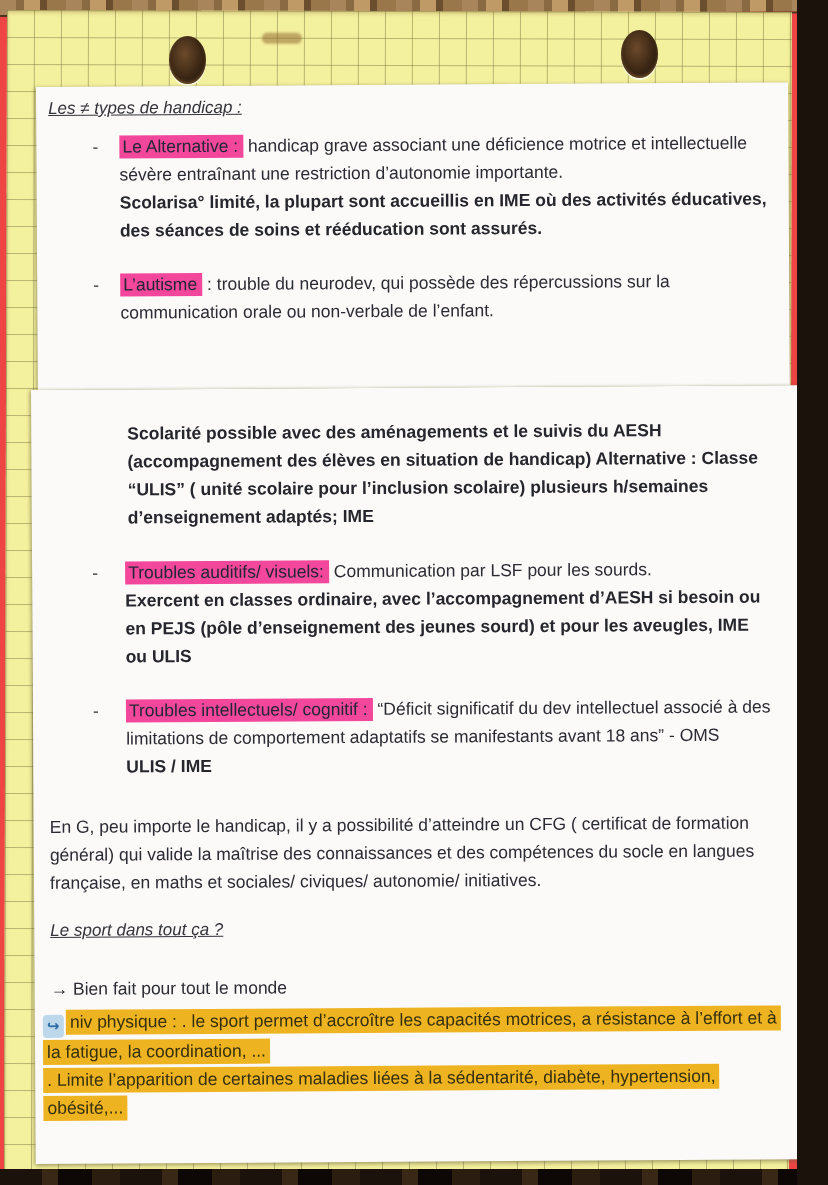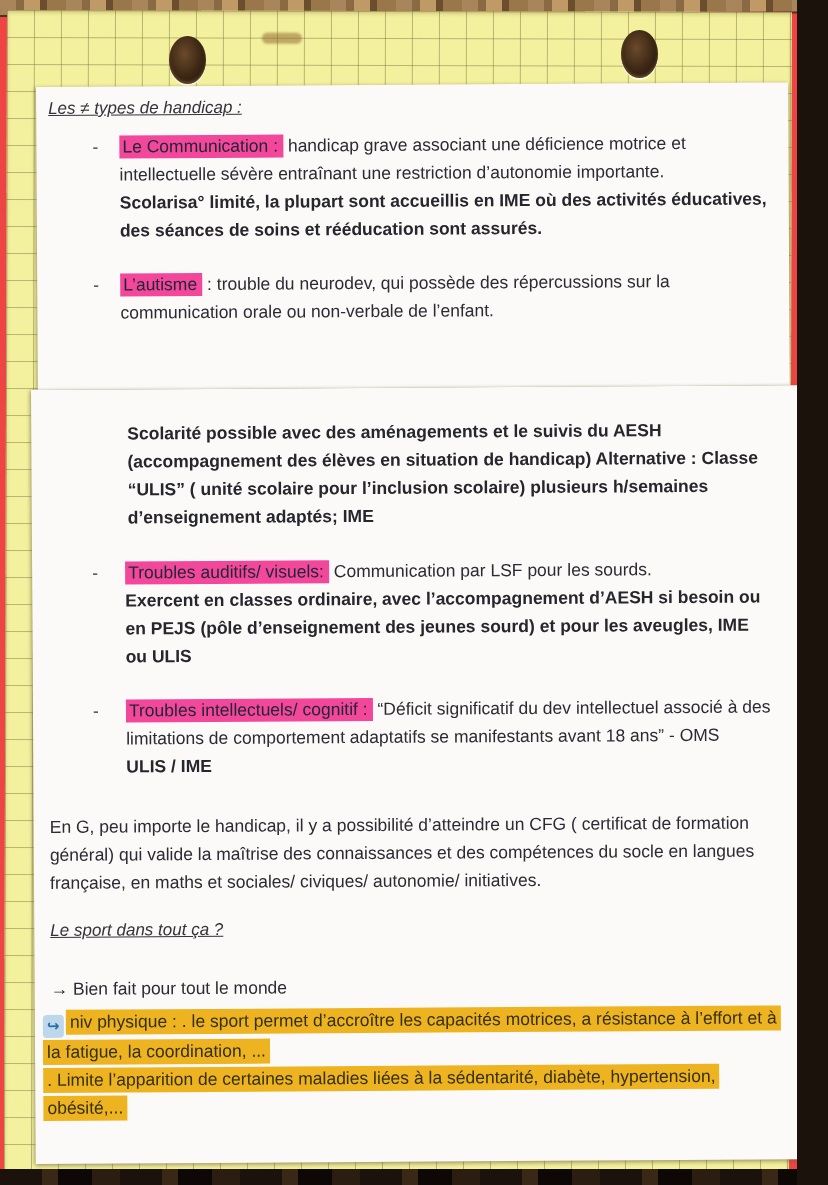--- a/index.html
+++ b/index.html
@@ -101,21 +101,21 @@
   </div>
   <div class="hole hole1"></div>
   <div class="hole hole2"></div>
 
   <section class="sheet sheet1">
     <h1 class="title">Les ≠ types de handicap :</h1>
 
     <div class="item">
       <span class="dash">-</span>
       <div class="item-body">
-        <p><mark class="pink">Le Communication :</mark><span> handicap grave associant une déficience motrice et intellectuelle sévère entraînant une restriction d’autonomie importante.</span></p>
+        <p><mark class="pink">Le Alternative :</mark><span> handicap grave associant une déficience motrice et intellectuelle sévère entraînant une restriction d’autonomie importante.</span></p>
         <p class="bold-text">Scolarisa° limité, la plupart sont accueillis en IME où des activités éducatives, des séances de soins et rééducation sont assurés.</p>
       </div>
     </div>
 
     <div class="item">
       <span class="dash">-</span>
       <div class="item-body">
         <p><mark class="pink">L’autisme</mark><span> : trouble du neurodev, qui possède des répercussions sur la communication orale ou non-verbale de l’enfant.</span></p>
 
       </div>

